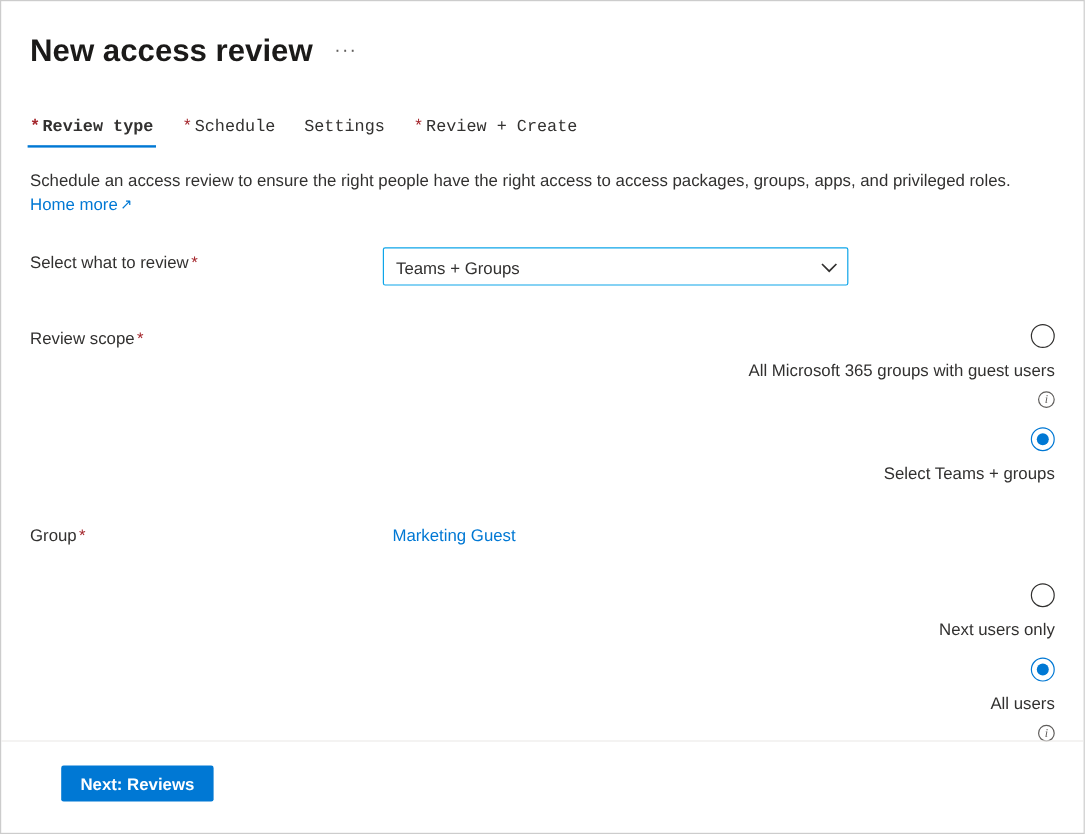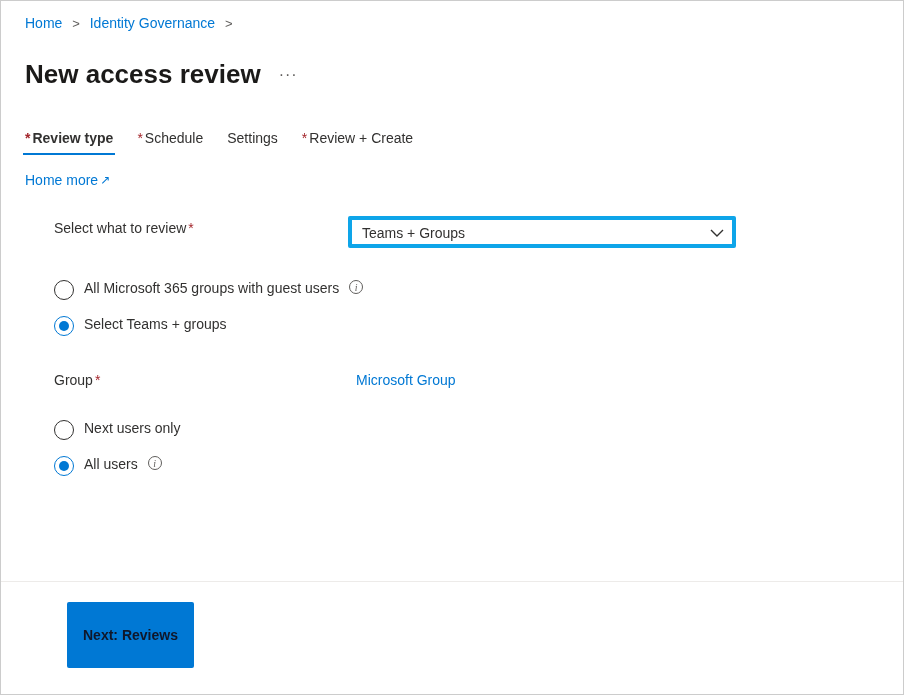--- a/index.html
+++ b/index.html
@@ -13,48 +13,48 @@
       border: 1px solid #ccc;
       position: relative;
     }
     .content { padding: 10px 24px 0 24px; }
     .breadcrumb { font-size: 14px; padding: 4px 0 12px 0; }
     .breadcrumb a { color: #0078d4; text-decoration: none; cursor: pointer; }
     .breadcrumb .sep { color: #605e5c; padding: 0 6px; font-size: 13px; }
     .title-row { display: flex; align-items: center; gap: 18px; padding-bottom: 36px; margin-top: 16px; }
     .page-title { font-size: 26px; font-weight: 600; color: #1b1a19; }
     .ellipsis { color: #605e5c; font-size: 16px; letter-spacing: 1px; cursor: pointer; }
-    .tabs { display: flex; gap: 24px; border-bottom: none; margin-bottom: 18px; }
+    .tabs { display: flex; gap: 24px; border-bottom: none; margin-bottom: 18px; font-family: Liberation Mono, monospace; }
     .tab { position: relative; padding: 4px 0 8px 0; cursor: pointer; font-size: 14px; color: #323130; }
     .tab .req { color: #a4262c; margin-right: 2px; }
     .tab.active { font-weight: 600; }
     .tab.active::after { content: ""; position: absolute; left: -2px; right: -2px; bottom: -1px; height: 2px; background: #0078d4; }
     .desc { font-size: 14px; line-height: 20px; color: #323130; padding-bottom: 2px; }
     .link { color: #0078d4; text-decoration: none; cursor: pointer; }
     .ext-icon { font-size: 12px; display: inline-block; margin-left: 2px; vertical-align: 1px; }
     .form { margin-top: 28px; }
-    .form-row { display: flex; align-items: flex-start; margin-bottom: 32px; margin-left: 29px; }
+    .form-row { display: flex; align-items: flex-start; margin-bottom: 32px; }
     .form-label { width: 294px; padding-top: 4px; font-size: 14px; color: #323130; }
     .form-label .req { color: #a4262c; margin-left: 2px; }
     .form-control { flex: 1; }
     .select-box {
-      border: 4px solid #0ea5e9;
+      border: 1px solid #0ea5e9;
       border-radius: 2px;
       width: 388px;
       height: 32px;
       display: flex;
       align-items: center;
       justify-content: space-between;
       padding: 1px 8px 0 10px;
       cursor: pointer;
       font-size: 14px;
     }
     .select-box .chev { width: 14px; height: 14px; }
     .radio-group {}
-    .radio-option { display: flex; align-items: flex-start; gap: 10px; margin-bottom: 16px; cursor: pointer; }
+    .radio-option { display: flex; align-items: flex-end; gap: 10px; margin-bottom: 16px; cursor: pointer; flex-direction: column; }
     .radio-option:last-child { margin-bottom: 0; }
     .radio-outer {
       width: 20px; height: 20px; border: 1px solid #323130; border-radius: 50%;
       display: flex; align-items: center; justify-content: center; flex-shrink: 0;
     }
     .radio-option.selected .radio-outer { border-color: #0078d4; }
     .radio-inner { width: 10px; height: 10px; background: #0078d4; border-radius: 50%; display: none; }
     .radio-option.selected .radio-inner { display: block; }
     .radio-label { font-size: 14px; color: #323130; }
     .info-icon {
@@ -62,85 +62,81 @@
       display: inline-flex; align-items: center; justify-content: center;
       font-size: 10px; font-style: italic; font-family: serif; color: #605e5c;
       cursor: pointer; flex-shrink: 0;
     }
     .group-link { color: #0078d4; font-size: 14px; cursor: pointer; padding-top: 4px; padding-left: 8px; display: inline-block; }
     .footer {
       position: absolute; left: 0; right: 0; bottom: 0;
       border-top: 1px solid #edebe9; padding: 20px 24px 26px 50px;
     }
     .btn-primary {
-      background: #0078d4; color: #0f172a; border: none;
-      font-size: 14px; font-weight: 600; padding: 25px 16px;
-      cursor: pointer; border-radius: 2px; margin-left: 16px;
+      background: #0078d4; color: #ffffff; border: none;
+      font-size: 14px; font-weight: 600; padding: 7px 16px;
+      cursor: pointer; border-radius: 2px;
     }
   </style>
 </head>
 <body>
 
 <div class="content">
-  <div class="breadcrumb">
-    <a>Home</a>
-    <span class="sep">&gt;</span>
-    <a>Identity Governance</a>
-    <span class="sep">&gt;</span>
-  </div>
 
   <div class="title-row">
     <h1 class="page-title">New access review</h1>
     <span class="ellipsis">···</span>
   </div>
 
   <div class="tabs">
     <div class="tab active"><span class="req">*</span><span>Review type</span></div>
     <div class="tab"><span class="req">*</span><span>Schedule</span></div>
     <div class="tab"><span>Settings</span></div>
     <div class="tab"><span class="req">*</span><span>Review + Create</span></div>
   </div>
 
+  <p class="desc">Schedule an access review to ensure the right people have the right access to access packages, groups, apps, and privileged roles.</p>
   <a class="link"><span>Home more</span><span class="ext-icon">↗</span></a>
 
   <div class="form">
     <div class="form-row">
       <div class="form-label"><span>Select what to review</span><span class="req">*</span></div>
       <div class="form-control">
         <div class="select-box">
           <span>Teams + Groups</span>
           <svg class="chev" viewBox="0 0 14 14">
               <path d="M1 4 L7 10 L13 4" fill="none" stroke="#323130" stroke-width="1.4"></path>
             </svg>
         </div>
       </div>
     </div>
 
     <div class="form-row">
+      <div class="form-label"><span>Review scope</span><span class="req">*</span></div>
       <div class="form-control">
         <div class="radio-group">
           <div class="radio-option">
             <span class="radio-outer"></span>
             <span class="radio-label">All Microsoft 365 groups with guest users</span>
             <span class="info-icon">i</span>
           </div>
           <div class="radio-option selected">
             <span class="radio-outer">
                 <span class="radio-inner"></span>
               </span>
             <span class="radio-label">Select Teams + groups</span>
           </div>
         </div>
       </div>
     </div>
 
     <div class="form-row">
       <div class="form-label"><span>Group</span><span class="req">*</span></div>
       <div class="form-control">
-        <a class="group-link">Microsoft Group</a>
+        <a class="group-link">Marketing Guest</a>
       </div>
     </div>
 
     <div class="form-row">
       <div class="form-control">
         <div class="radio-group">
           <div class="radio-option">
             <span class="radio-outer"></span>
             <span class="radio-label">Next users only</span>
           </div>

